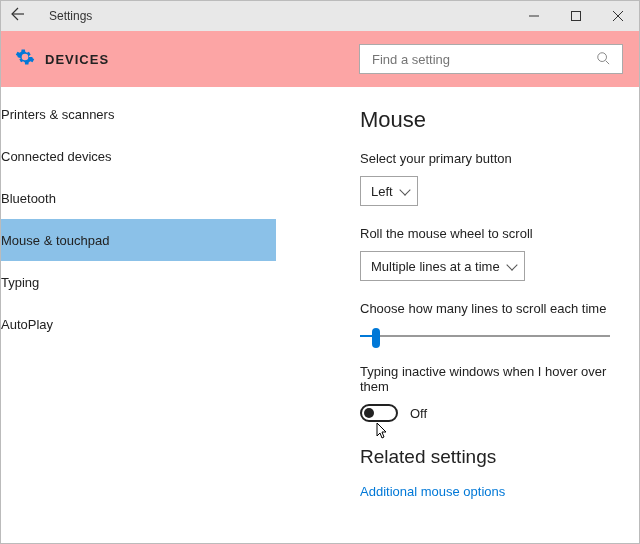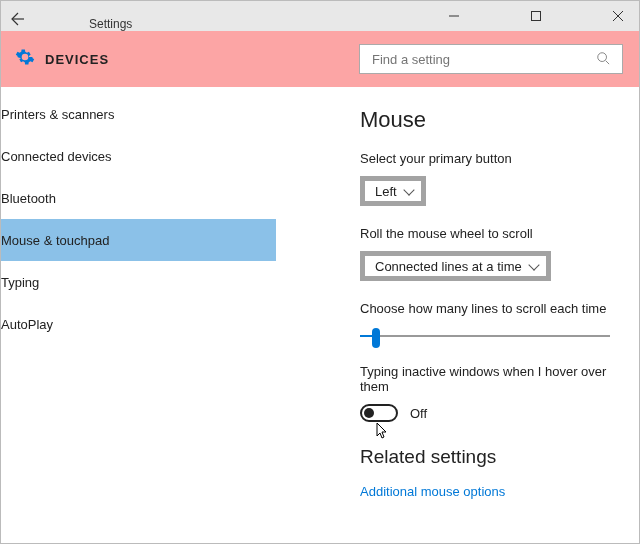--- a/index.html
+++ b/index.html
@@ -1,36 +1,36 @@
 <!DOCTYPE html>
 <html><head>
 <meta charset="utf-8">
 <style>
   * { box-sizing: border-box; margin: 0; padding: 0; font-family: "Segoe UI", Arial, sans-serif; }
   body { width: 640px; height: 544px; background: #fff; overflow: hidden; border: 1px solid #bbb; }
-  .titlebar { height: 30px; background: #e8e8e8; display: flex; align-items: flex-end; gap: 40px; }
+  .titlebar { height: 30px; background: #e8e8e8; display: flex; align-items: center; }
   .tb-back { width: 32px; text-align: center; font-size: 16px; color: #333; }
   .tb-title { font-size: 12px; color: #333; padding-left: 16px; }
   .tb-spacer { flex: 1; }
   .tb-btn { width: 42px; height: 30px; display: flex; align-items: center; justify-content: center; font-size: 13px; color: #333; }
   .tb-btn svg { display: block; }
   .header { height: 56px; background: #fca5a5; display: flex; align-items: center; padding: 0 16px 0 14px; }
   .gear { color: #0078d7; margin-right: 10px; }
   .header-title { font-size: 13px; font-weight: 600; letter-spacing: 1px; color: #222; }
   .search-wrap { margin-left: auto; width: 264px; height: 30px; background: #fff; border: 1px solid #aaa; display: flex; align-items: center; padding: 0 12px; }
   .search-input { flex: 1; border: none; outline: none; font-size: 13px; color: #666; background: transparent; }
   .search-icon { color: #666; font-size: 14px; }
   .body { display: flex; height: calc(544px - 30px - 56px - 2px); }
   .sidebar { width: 275px; background: #fff; padding-top: 6px; }
   .sb-item { height: 42px; display: flex; align-items: center; font-size: 13px; color: #222; cursor: default; }
   .sb-item.selected { background: #8bc1e8; }
   .content { flex: 1; padding: 20px 24px 0 84px; }
   .h1 { font-size: 22px; font-weight: 400; color: #222; margin-bottom: 18px; }
   .label { font-size: 13px; color: #222; margin-bottom: 10px; }
-  .select { display: inline-flex; align-items: center; border: 5px solid #a3a3a3; height: 30px; padding: 0 8px 0 10px; font-size: 13px; color: #222; gap: 8px; margin-bottom: 20px; background: #fff; }
+  .select { display: inline-flex; align-items: center; border: 1px solid #a3a3a3; height: 30px; padding: 0 8px 0 10px; font-size: 13px; color: #222; gap: 8px; margin-bottom: 20px; background: #fff; }
   .chev { width: 8px; height: 8px; border-right: 1px solid #555; border-bottom: 1px solid #555; transform: rotate(45deg); margin-top: -3px; }
   .slider { position: relative; width: 250px; height: 20px; margin-bottom: 18px; }
   .slider-track { position: absolute; top: 9px; left: 0; right: 0; height: 2px; background: #999; }
   .slider-fill { position: absolute; top: 9px; left: 0; width: 16px; height: 2px; background: #0078d7; }
   .slider-thumb { position: absolute; top: 2px; left: 12px; width: 8px; height: 20px; background: #0078d7; border-radius: 4px; }
   .toggle-row { display: flex; align-items: center; gap: 12px; margin-bottom: 24px; position: relative; }
   .toggle { width: 38px; height: 18px; border: 2px solid #222; border-radius: 10px; position: relative; background: #fff; }
   .toggle-knob { position: absolute; left: 2px; top: 2px; width: 10px; height: 10px; background: #222; border-radius: 50%; }
   .toggle-label { font-size: 13px; color: #222; }
   .cursor { position: absolute; left: 16px; top: 18px; pointer-events: none; }
@@ -111,21 +111,21 @@
     <div class="h1">Mouse</div>
 
     <div class="label">Select your primary button</div>
     <div class="select">
       <span>Left</span>
       <span class="chev"></span>
     </div>
 
     <div class="label">Roll the mouse wheel to scroll</div>
     <div class="select">
-      <span>Connected lines at a time</span>
+      <span>Multiple lines at a time</span>
       <span class="chev"></span>
     </div>
 
     <div class="label">Choose how many lines to scroll each time</div>
     <div class="slider">
       <div class="slider-track"></div>
       <div class="slider-fill"></div>
       <div class="slider-thumb"></div>
     </div>
 

